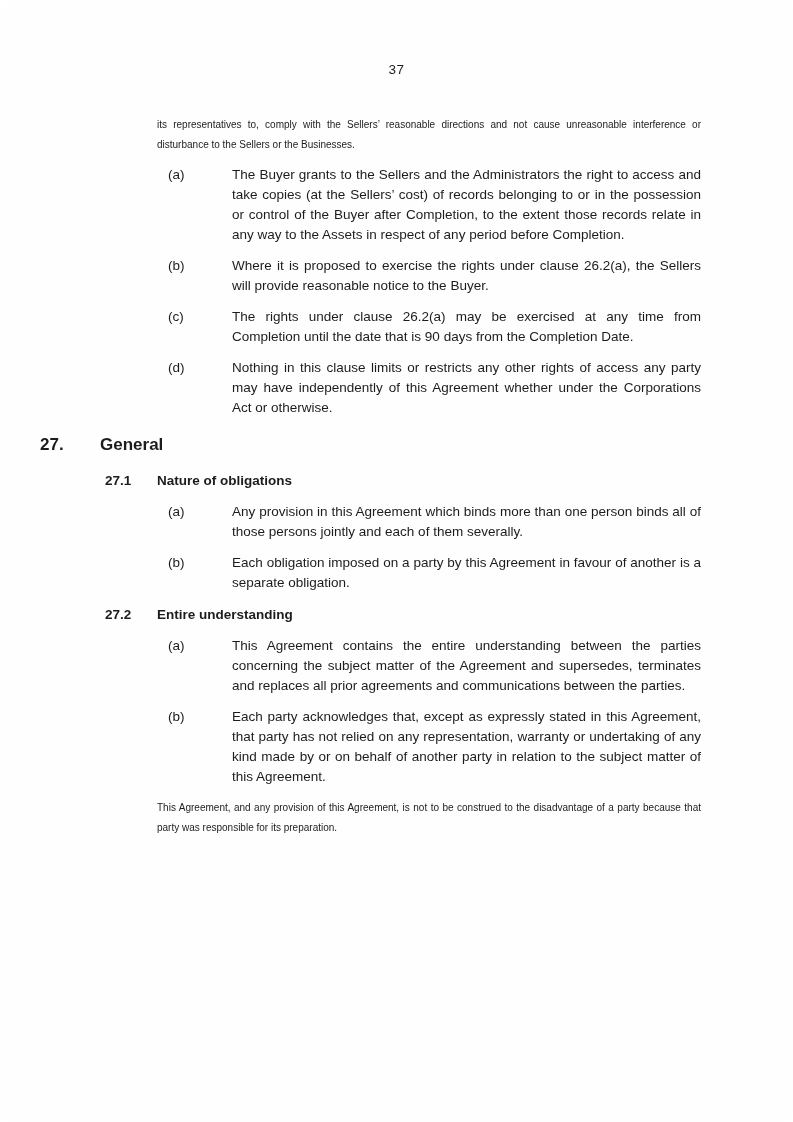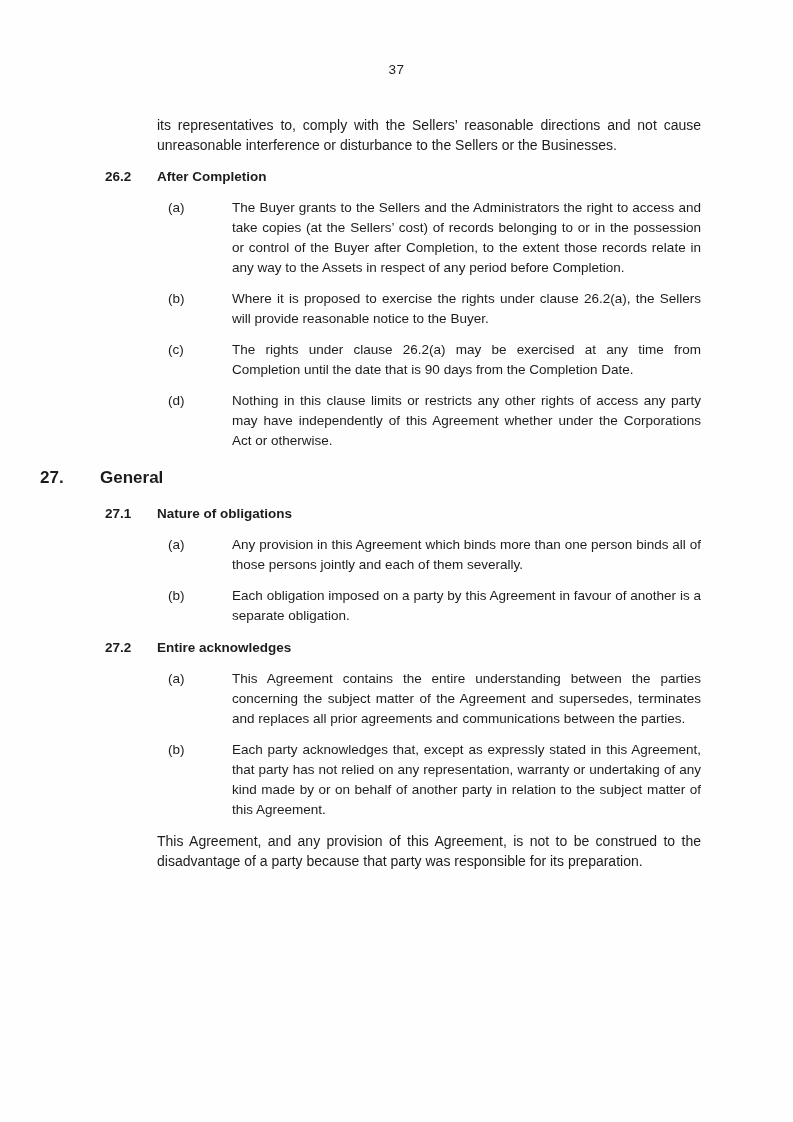--- a/index.html
+++ b/index.html
@@ -25,21 +25,21 @@
     letter-spacing: 0.5px;
     margin-bottom: 38px;
   }
 
   
   .para {
     margin-left: 157px;
     margin-right: 92px;
     text-align: justify;
     margin-bottom: 10px;
-    font-size: 14px;
+    font-size: 10px;
     line-height: 20px;
   }
 
   
   .clause-head {
     display: flex;
     margin-left: 105px;
     margin-right: 92px;
     font-weight: bold;
     font-size: 13.5px;
@@ -72,24 +72,20 @@
 </head>
 <body>
 
 <div class="page">
 
   <div class="page-number">37</div>
 
   <p class="para">its representatives to, comply with the Sellers’ reasonable directions and not cause unreasonable interference or disturbance to the Sellers or the Businesses.</p>
 
   <div>
-    <div class="clause-head">
-      <span class="num">26.2</span>
-      <span class="title">After Completion</span>
-    </div>
     <div class="sub-item">
       <span class="label">(a)</span>
       <p class="text">The Buyer grants to the Sellers and the Administrators the right to access and take copies (at the Sellers’ cost) of records belonging to or in the possession or control of the Buyer after Completion, to the extent those records relate in any way to the Assets in respect of any period before Completion.</p>
     </div>
     <div class="sub-item">
       <span class="label">(b)</span>
       <p class="text">Where it is proposed to exercise the rights under clause 26.2(a), the Sellers will provide reasonable notice to the Buyer.</p>
     </div>
     <div class="sub-item">
       <span class="label">(c)</span>
@@ -119,21 +115,21 @@
     </div>
     <div class="sub-item">
       <span class="label">(b)</span>
       <p class="text">Each obligation imposed on a party by this Agreement in favour of another is a separate obligation.</p>
     </div>
   </div>
 
   <div>
     <div class="clause-head">
       <span class="num">27.2</span>
-      <span class="title">Entire acknowledges</span>
+      <span class="title">Entire understanding</span>
     </div>
     <div class="sub-item">
       <span class="label">(a)</span>
       <p class="text">This Agreement contains the entire understanding between the parties concerning the subject matter of the Agreement and supersedes, terminates and replaces all prior agreements and communications between the parties.</p>
     </div>
     <div class="sub-item">
       <span class="label">(b)</span>
       <p class="text">Each party acknowledges that, except as expressly stated in this Agreement, that party has not relied on any representation, warranty or undertaking of any kind made by or on behalf of another party in relation to the subject matter of this Agreement.</p>
     </div>
   </div>

